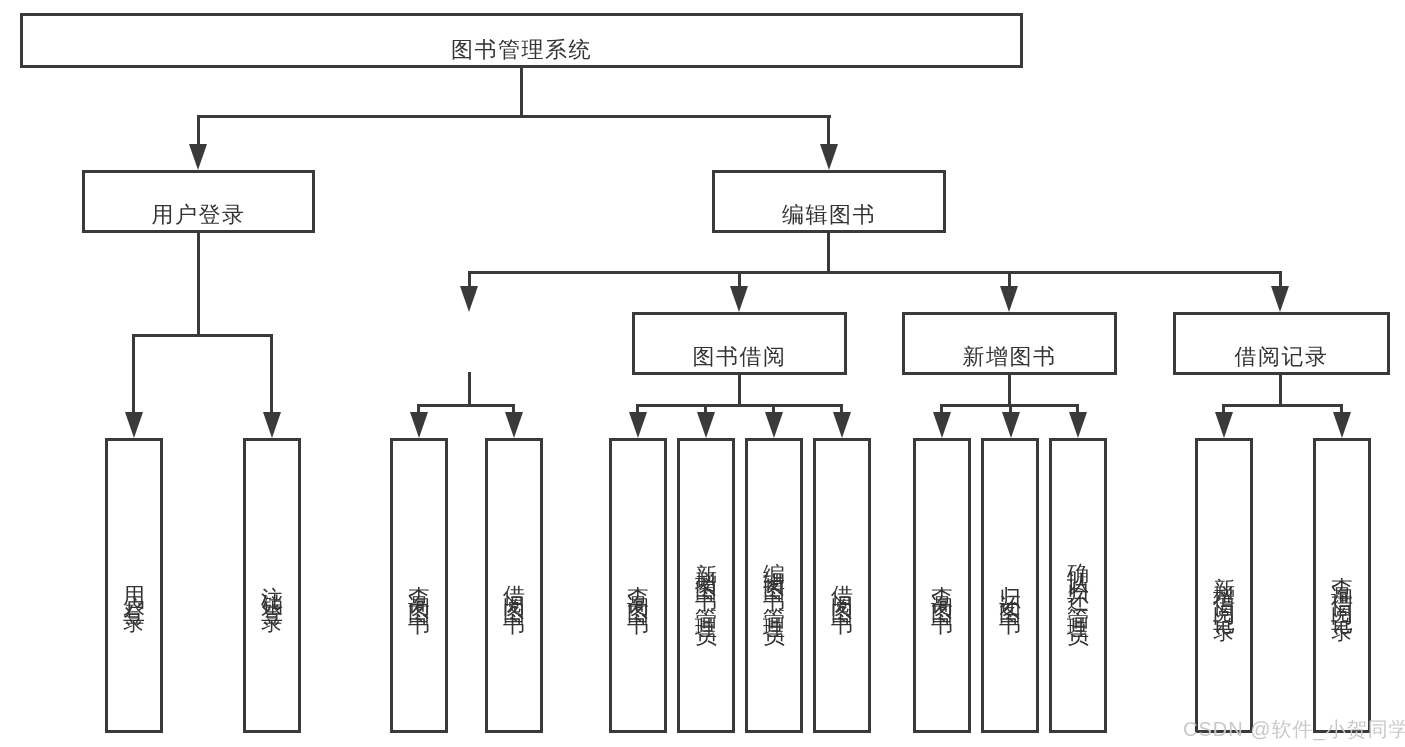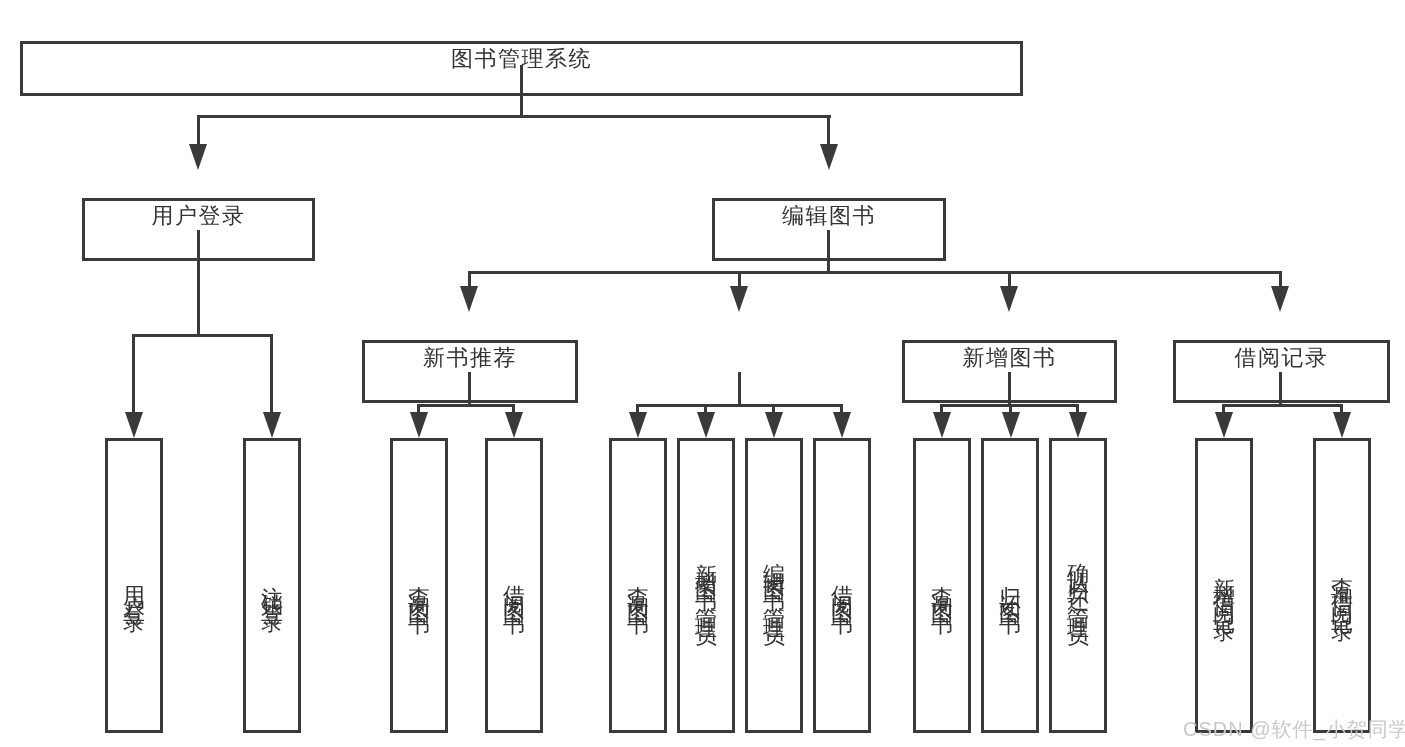--- a/index.html
+++ b/index.html
@@ -3,22 +3,22 @@
 <meta charset="utf-8">
 <style>
   html,body{margin:0;padding:0;background:#ffffff;}
   .stage{
     position:relative;width:1405px;height:747px;background:#ffffff;overflow:hidden;
     font-family:"Liberation Sans",sans-serif;color:#333333;
   }
   
   .node{
     position:absolute;box-sizing:border-box;border:3px solid #3a3a3a;background:#ffffff;
-    display:flex;align-items:flex-start;justify-content:center;
-    font-size:22px;letter-spacing:1.5px;color:#333333;margin-top:28px;
+    display:flex;align-items:flex-end;justify-content:center;
+    font-size:22px;letter-spacing:1.5px;color:#333333;
   }
   .leaf{
     position:absolute;box-sizing:border-box;border:3px solid #3a3a3a;background:#ffffff;
     top:438px;width:58px;height:295px;
     display:flex;align-items:center;justify-content:center;
   }
   .leaf span{
     writing-mode:vertical-rl;text-orientation:mixed;
     font-size:22px;letter-spacing:9px;line-height:1;color:#333333;white-space:nowrap;
   }
@@ -43,24 +43,24 @@
   </div>
 
   <div class="node" style="left:82px;top:170px;width:233px;height:63px;">
     <span>用户登录</span>
   </div>
 
   <div class="node" style="left:712px;top:170px;width:234px;height:63px;">
     <span>编辑图书</span>
   </div>
 
-  <div class="node" style="left:362px;top:312px;width:216px;height:63px;">
-    <span>新书推荐</span>
+
+  <div class="node" style="left:632px;top:312px;width:215px;height:63px;">
+    <span>图书借阅</span>
   </div>
-
 
   <div class="node" style="left:902px;top:312px;width:215px;height:63px;">
     <span>新增图书</span>
   </div>
 
   <div class="node" style="left:1173px;top:312px;width:217px;height:63px;">
     <span>借阅记录</span>
   </div>
 
   <div class="leaf" style="left:105px;">

